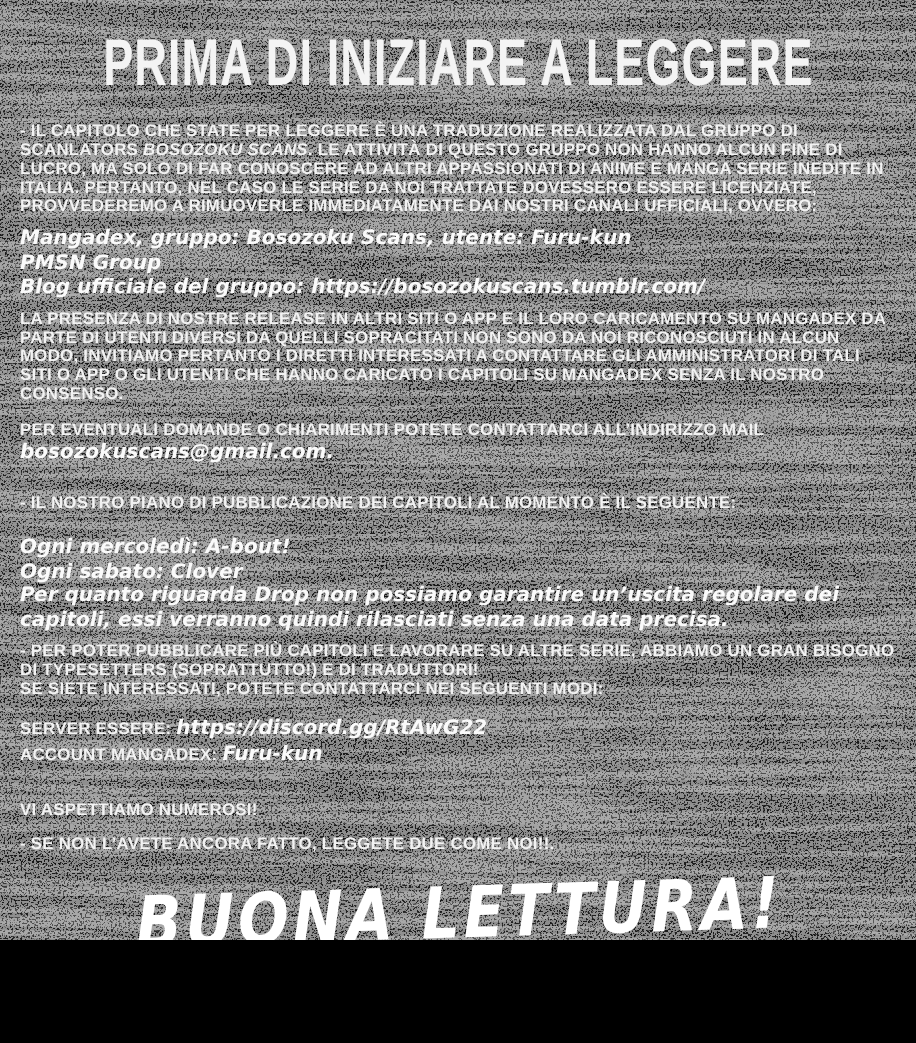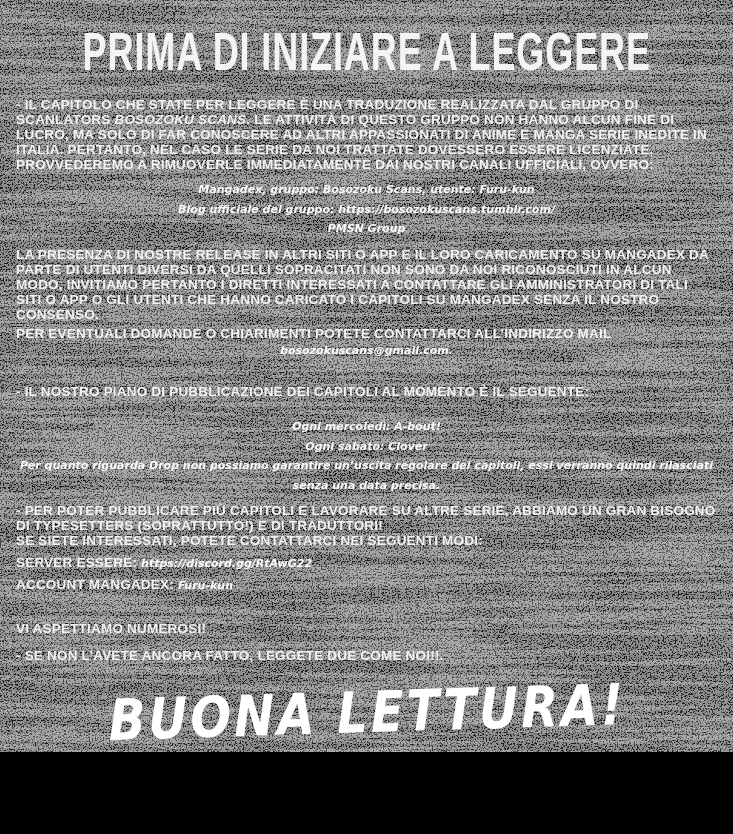--- a/index.html
+++ b/index.html
@@ -21,43 +21,42 @@
     font-weight: 700;
     font-size: 13.5px;
     line-height: 15px;
     letter-spacing: 0.2px;
     color: #f2f2f2;
   }
   .hand {
     font-family: "DejaVu Sans", sans-serif;
     font-style: italic;
     font-weight: 700;
-    font-size: 11px;
+    font-size: 16px;
     line-height: 19.5px;
     color: #fafafa;
-    text-align: center;
   }
   .title-wrap { text-align: center; margin: 22px 0 30px 0; }
   .title-text {
     display: inline-block;
     font-family: "Liberation Sans", sans-serif;
     font-weight: 700;
     font-size: 40px;
     letter-spacing: 1px;
     transform: scaleY(1.32) scaleX(0.9);
     transform-origin: center top;
     white-space: nowrap;
     color: #f4f4f4;
   }
   .group-name { font-style: italic; font-weight: 700; }
   p { margin: 0; }
   .mt8  { margin-top: 8px; }
   .mt10 { margin-top: 26px; }
   .mt12 { margin-top: 12px; }
-  .mt14 { margin-top: 4px; }
+  .mt14 { margin-top: 14px; }
   .mt18 { margin-top: 18px; }
   .mt24 { margin-top: 24px; }
   .contact-line { line-height: 20px; }
   .contact-line .comic { line-height: 20px; }
   .goodbye-wrap { text-align: center; margin-top: 16px; }
   .goodbye-text {
     display: inline-block;
     font-family: "DejaVu Sans", sans-serif;
     font-weight: 700;
     font-style: italic;
@@ -105,22 +104,22 @@
   <div class="content">
 
     <div class="title-wrap">
       <span class="title-text">PRIMA DI INIZIARE A LEGGERE</span>
     </div>
 
     <p class="comic"><span>- IL CAPITOLO CHE STATE PER LEGGERE È UNA TRADUZIONE REALIZZATA DAL GRUPPO DI SCANLATORS </span><span class="group-name">BOSOZOKU SCANS</span><span>. LE ATTIVITÀ DI QUESTO GRUPPO NON HANNO ALCUN FINE DI LUCRO, MA SOLO DI FAR CONOSCERE AD ALTRI APPASSIONATI DI ANIME E MANGA SERIE INEDITE IN ITALIA. PERTANTO, NEL CASO LE SERIE DA NOI TRATTATE DOVESSERO ESSERE LICENZIATE, PROVVEDEREMO A RIMUOVERLE IMMEDIATAMENTE DAI NOSTRI CANALI UFFICIALI, OVVERO:</span></p>
 
     <div class="mt8">
       <p class="hand">Mangadex, gruppo: Bosozoku Scans, utente: Furu-kun</p>
+      <p class="hand">PMSN Group</p>
       <p class="hand">Blog ufficiale del gruppo: https://bosozokuscans.tumblr.com/</p>
-      <p class="hand">PMSN Group</p>
     </div>
 
     <p class="comic mt8">LA PRESENZA DI NOSTRE RELEASE IN ALTRI SITI O APP E IL LORO CARICAMENTO SU MANGADEX DA PARTE DI UTENTI DIVERSI DA QUELLI SOPRACITATI NON SONO DA NOI RICONOSCIUTI IN ALCUN MODO, INVITIAMO PERTANTO I DIRETTI INTERESSATI A CONTATTARE GLI AMMINISTRATORI DI TALI SITI O APP O GLI UTENTI CHE HANNO CARICATO I CAPITOLI SU MANGADEX SENZA IL NOSTRO CONSENSO.</p>
 
     <div class="mt14">
       <p class="comic">PER EVENTUALI DOMANDE O CHIARIMENTI POTETE CONTATTARCI ALL’INDIRIZZO MAIL</p>
       <p class="hand">bosozokuscans@gmail.com.</p>
     </div>
 
     <p class="comic mt24">- IL NOSTRO PIANO DI PUBBLICAZIONE DEI CAPITOLI AL MOMENTO È IL SEGUENTE:</p>

